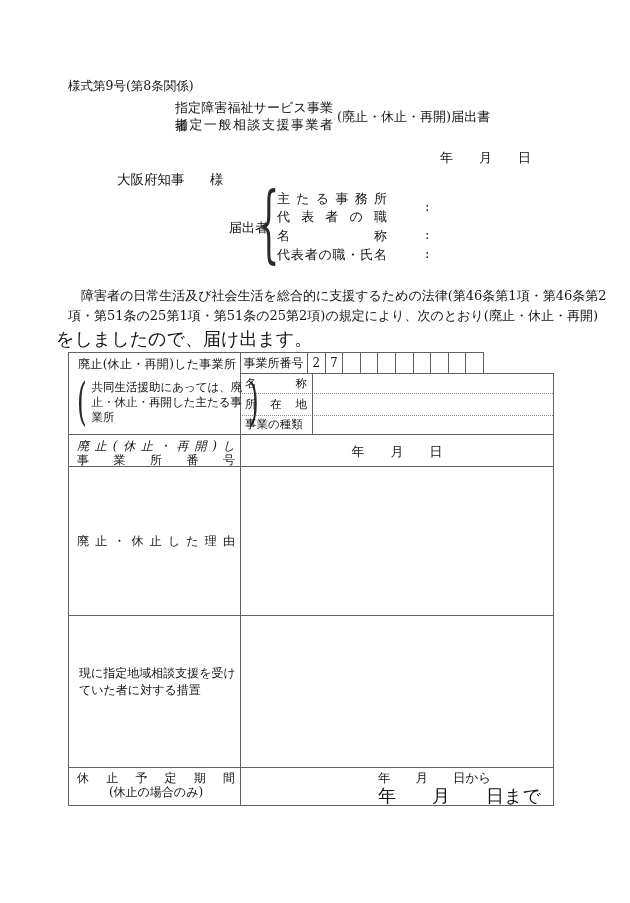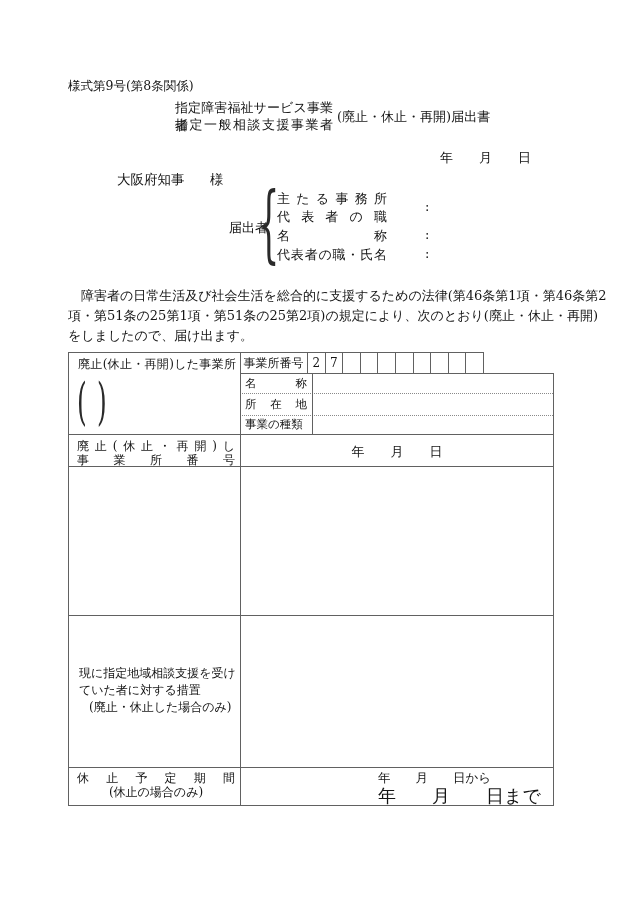--- a/index.html
+++ b/index.html
@@ -51,21 +51,21 @@
   <div class="abs" style="left:425px;top:199px;font-size:13px;">:</div>
   <div class="abs" style="left:425px;top:227px;font-size:13px;">:</div>
   <div class="abs" style="left:425px;top:246px;font-size:13px;">:</div>
 
   <div class="fill" style="left:435px;top:196px;width:120px;height:18px;"></div>
   <div class="fill" style="left:435px;top:224px;width:120px;height:18px;"></div>
   <div class="fill" style="left:435px;top:243px;width:120px;height:18px;"></div>
 
   <div class="abs" style="left:68px;top:287px;font-size:13px;">　障害者の日常生活及び社会生活を総合的に支援するための法律(第46条第1項・第46条第2</div>
   <div class="abs" style="left:68px;top:307px;font-size:13px;">項・第51条の25第1項・第51条の25第2項)の規定により、次のとおり(廃止・休止・再開)</div>
-  <div class="abs" style="left:68px;top:327px;font-size:13px;">をしましたので、届け出ます。</div>
+  <div class="abs" style="left:56px;top:327px;font-size:18px;">をしましたので、届け出ます。</div>
 
   <div class="tbl">
 
     <div class="hl" style="left:0;top:0;width:416px;"></div>
     <div class="vl" style="left:0;top:0;height:454px;"></div>
     <div class="vl" style="left:485px;top:21px;height:433px;"></div>
     <div class="vl" style="left:415px;top:0;height:21px;"></div>
     <div class="hl" style="left:0;top:453px;width:486px;"></div>
 
     <div class="hl" style="left:172px;top:21px;width:314px;"></div>
@@ -76,20 +76,25 @@
     <div class="hl" style="left:0;top:263px;width:486px;"></div>
     <div class="hl" style="left:0;top:415px;width:486px;"></div>
 
     <div class="vl" style="left:172px;top:0;height:453px;"></div>
     <div class="vl" style="left:244px;top:21px;height:61px;"></div>
 
     <div class="abs jl" style="left:10px;top:4px;width:158px;font-size:12px;">廃止(休止・再開)した事業所</div>
 
     <div class="noteWrap">
       <span class="noteParen">(</span>
+      <span class="noteLines">
+        <span>共同生活援助にあっては、廃</span><br>
+        <span>止・休止・再開した主たる事</span><br>
+        <span>業所</span>
+      </span>
       <span class="noteParen">)</span>
     </div>
 
     <div class="abs ctr" style="left:172px;top:3px;width:67px;font-size:12px;">事業所番号</div>
 
     <div class="digits">
       <div class="cell">2</div>
       <div class="cell">7</div>
       <div class="cell"></div>
       <div class="cell"></div>
@@ -101,29 +106,29 @@
       <div class="cell"></div>
     </div>
 
     <div class="abs jl" style="left:177px;top:24px;width:62px;font-size:11.5px;">名称</div>
     <div class="abs jl" style="left:177px;top:45px;width:62px;font-size:11.5px;">所在地</div>
     <div class="abs" style="left:177px;top:65px;width:66px;font-size:11.5px;">事業の種類</div>
     <div class="fill" style="left:248px;top:22px;width:236px;height:18px;"></div>
     <div class="fill" style="left:248px;top:43px;width:236px;height:19px;"></div>
     <div class="fill" style="left:248px;top:64px;width:236px;height:17px;"></div>
 
-    <div class="abs jl" style="left:9px;top:87px;width:158px;font-size:12px;line-height:14.5px;">廃止(休止・再開)し</div>
+    <div class="abs jl" style="left:9px;top:87px;width:158px;font-size:12px;line-height:14.5px;font-style:italic;">廃止(休止・再開)し</div>
     <div class="abs jl" style="left:9px;top:101px;width:158px;font-size:12px;line-height:14.5px;">事業所番号</div>
     <div class="abs ctr" style="left:172px;top:91px;width:314px;font-size:13px;">年　　月　　日</div>
 
+    <div class="abs jl" style="left:9px;top:181px;width:158px;font-size:12px;">廃止・休止した理由</div>
     <div class="fill" style="left:174px;top:116px;width:310px;height:145px;"></div>
 
     <div class="abs" style="left:11px;top:313px;font-size:12px;line-height:17px;">現に指定地域相談支援を受け</div>
     <div class="abs" style="left:11px;top:330px;font-size:12px;line-height:17px;">ていた者に対する措置</div>
-    <div class="abs" style="left:21px;top:347px;font-size:12px;line-height:17px;">(廃止・休止した場合のみ)</div>
     <div class="fill" style="left:174px;top:265px;width:310px;height:148px;"></div>
 
     <div class="abs jl" style="left:9px;top:418px;width:158px;font-size:12px;">休止予定期間</div>
     <div class="abs ctr" style="left:9px;top:432px;width:158px;font-size:12px;">(休止の場合のみ)</div>
     <div class="abs" style="left:310px;top:418px;font-size:12.5px;">年　　月　　日から</div>
     <div class="abs" style="left:310px;top:432px;font-size:18px;">年　　月　　日まで</div>
 
   </div>
 </div>
 

